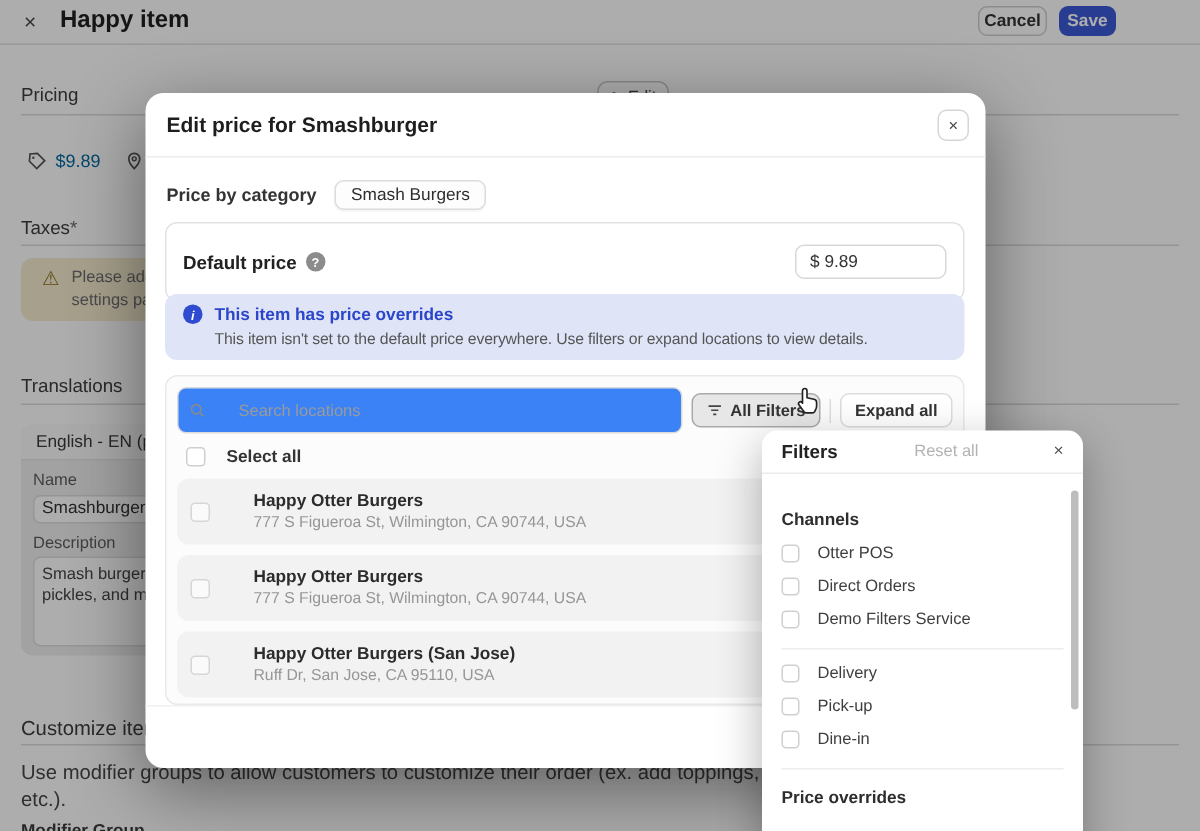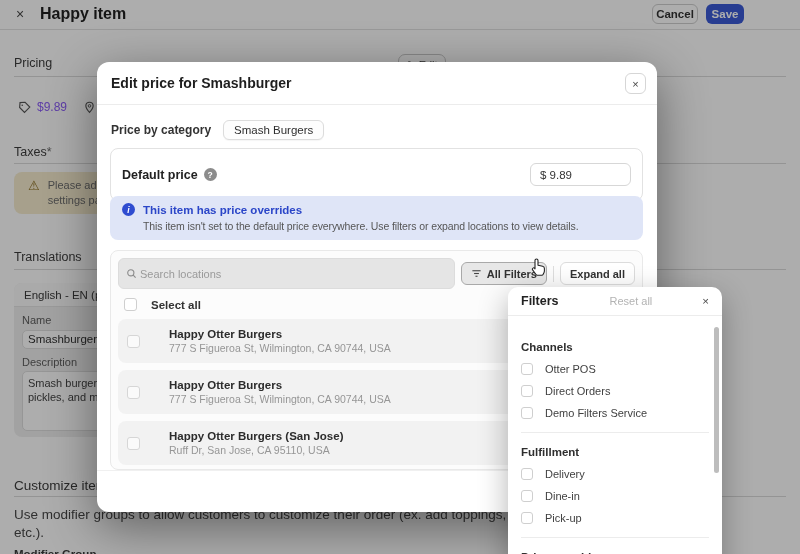--- a/index.html
+++ b/index.html
@@ -17,21 +17,21 @@
   .topbar-title { position:absolute; left:40px; top:5px; font-size:16px; font-weight:700; color:#1f1f1f; }
   .btn { display:inline-flex; align-items:center; justify-content:center;
     border-radius:6px; font-size:11.5px; border:1px solid #cfcfcf; background:#fff; color:#333; }
   .cancel-btn { position:absolute; left:652px; top:4px; width:46px; height:20px; font-weight:600; }
   .save-btn  { position:absolute; left:706px; top:4px; width:38px; height:20px;
     border:none; color:#fff; font-weight:600; }
   .sec-title { font-size:12.5px; color:#3d3d3d; }
   .divider { position:absolute; height:1px; background:#dadada; }
   .icon-svg { display:inline-block; vertical-align:middle; }
   .meta-row { position:absolute; left:18px; top:100px; display:flex; align-items:center; gap:6px;
-    font-size:12px; color:#8b5cf6; white-space:nowrap; }
+    font-size:12px; color:#0369a1; white-space:nowrap; }
   .warn-box { position:absolute; left:14px; top:172px; width:150px; height:42px;
     background:#f6eccf; border-radius:8px; padding:6px 8px 6px 14px; display:flex; gap:8px; overflow:hidden; }
   .warn-text { font-size:11px; color:#6e6e6e; line-height:15px; white-space:nowrap; }
   .trans-card { position:absolute; left:14px; top:283px; width:150px; height:154px;
     background:#efefef; border-radius:8px; overflow:hidden; }
   .trans-lang { background:#fbfbfb; height:24px; line-height:24px; padding-left:10px;
     font-size:11.5px; color:#3a3a3a; white-space:nowrap; border-bottom:1px solid #e3e3e3; }
   .fld-label { font-size:11px; color:#5d5d5d; margin:7px 0 3px 8px; }
   .fld-input { margin-left:8px; width:170px; height:19px; background:#fff; border:1px solid #ddd;
     border-radius:5px; font-size:11.5px; color:#333; padding-left:5px; font-family:"Liberation Sans",sans-serif; }
@@ -67,22 +67,22 @@
   .price-input { margin-left:auto; width:101px; height:23px; border:1px solid #d7d7d7; border-radius:6px;
     font-size:11.5px; color:#333; padding-left:9px; font-family:"Liberation Sans",sans-serif; }
   .banner { position:absolute; left:13px; top:134px; width:533px; height:44px;
     border-radius:8px; padding:7px 12px; }
   .banner-head { display:flex; align-items:center; gap:8px; }
   .banner-title { font-size:11.5px; font-weight:700; }
   .banner-desc { font-size:10.5px; color:#565656; margin:4px 0 0 21px; letter-spacing:-0.1px; }
   .loc-panel { position:absolute; left:13px; top:188px; width:533px; height:220px;
     background:#fcfcfc; border:1px solid #e9e9e9; border-radius:8px; padding:7px; }
   .loc-toolbar { display:flex; align-items:center; gap:6px; }
-  .search-wrap { flex:1; height:31px; border:1px solid #dcdcdc; border-radius:6px; background:#e5e5e5;
-    display:flex; align-items:center; padding:0 7px; gap:3px; }
+  .search-wrap { flex:1; height:31px; border:1px solid #dcdcdc; border-radius:6px; background:#3b82f6;
+    display:flex; align-items:center; padding:0 7px; gap:22px; }
   .search-input { border:none; outline:none; flex:1; font-size:11px; color:#333;
     font-family:"Liberation Sans",sans-serif; background:transparent; }
   .search-input::placeholder { color:#9a9a9a; }
   .filters-btn { height:23px; padding:0 9px; background:#e7e7e7; border:1px solid #a9a9a9;
     border-radius:6px; font-size:11px; font-weight:600; color:#333; display:flex; align-items:center; gap:5px; }
   .vsep { width:1px; height:16px; background:#ddd; }
   .expand-btn { height:23px; padding:0 9px; background:#fff; border:1px solid #dcdcdc;
     border-radius:6px; font-size:11px; font-weight:600; color:#333; display:flex; align-items:center; }
   .checkbox { width:13px; height:13px; border:1px solid #cfcfcf; border-radius:3px; background:#fff;
     flex:none; display:inline-block; }
@@ -280,32 +280,31 @@
     <div class="pop-opt">
       <span class="checkbox"></span>
       <span class="pop-opt-label">Direct Orders</span>
     </div>
     <div class="pop-opt">
       <span class="checkbox"></span>
       <span class="pop-opt-label">Demo Filters Service</span>
     </div>
     <div class="pop-div"></div>
 
-    <div class="pop-sec-title">Fulfillment</div>
     <div class="pop-opt">
       <span class="checkbox"></span>
       <span class="pop-opt-label">Delivery</span>
     </div>
     <div class="pop-opt">
       <span class="checkbox"></span>
+      <span class="pop-opt-label">Pick-up</span>
+    </div>
+    <div class="pop-opt">
+      <span class="checkbox"></span>
       <span class="pop-opt-label">Dine-in</span>
-    </div>
-    <div class="pop-opt">
-      <span class="checkbox"></span>
-      <span class="pop-opt-label">Pick-up</span>
     </div>
     <div class="pop-div"></div>
 
     <div class="pop-sec-title">Price overrides</div>
   </div>
 
   <div class="pop-scrollbar"></div>
 </div>
 
 <div class="cursor">

